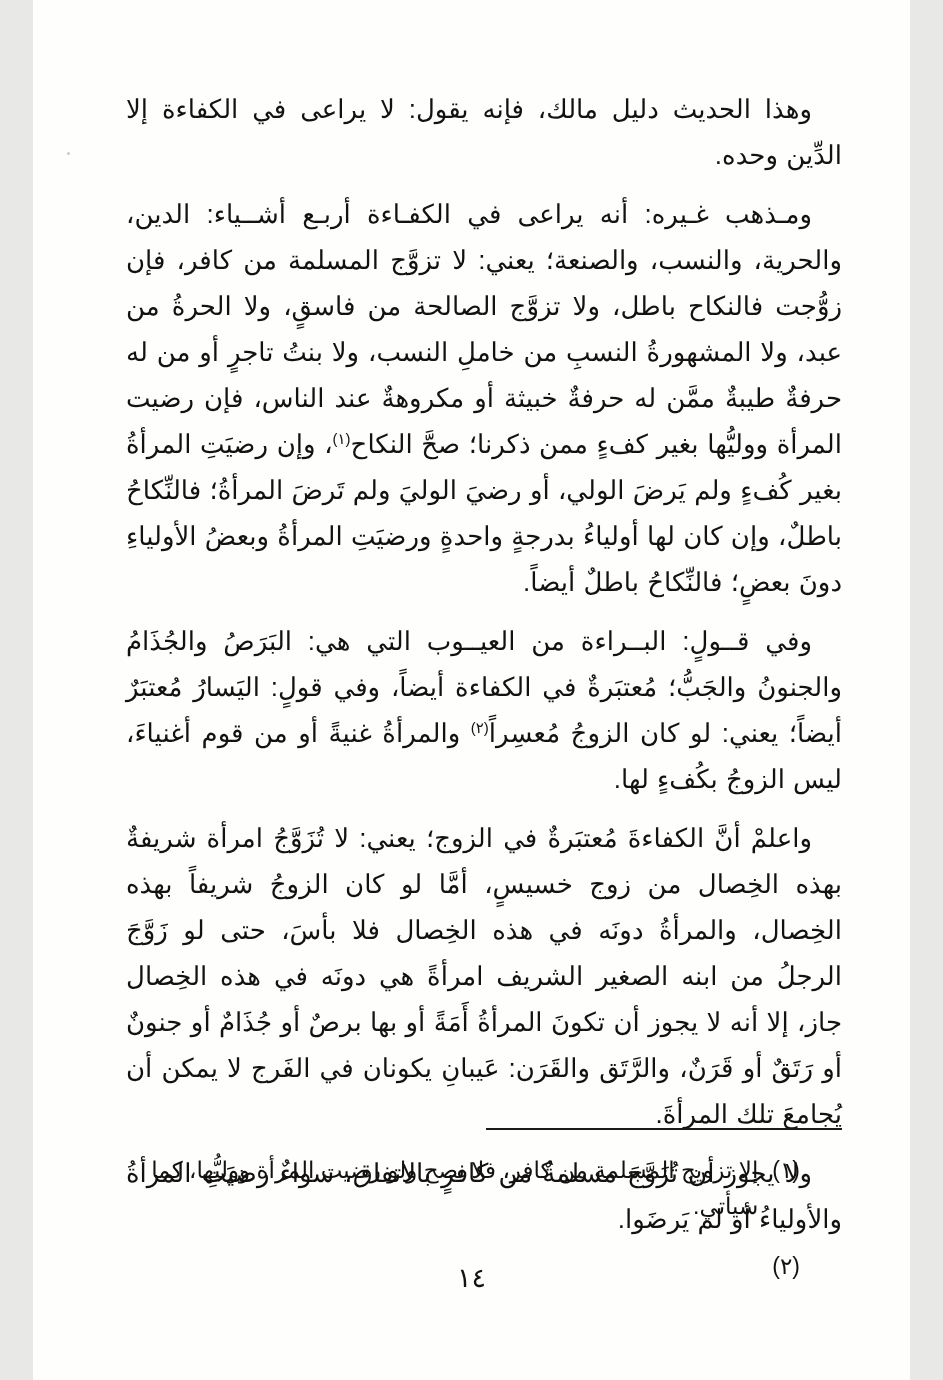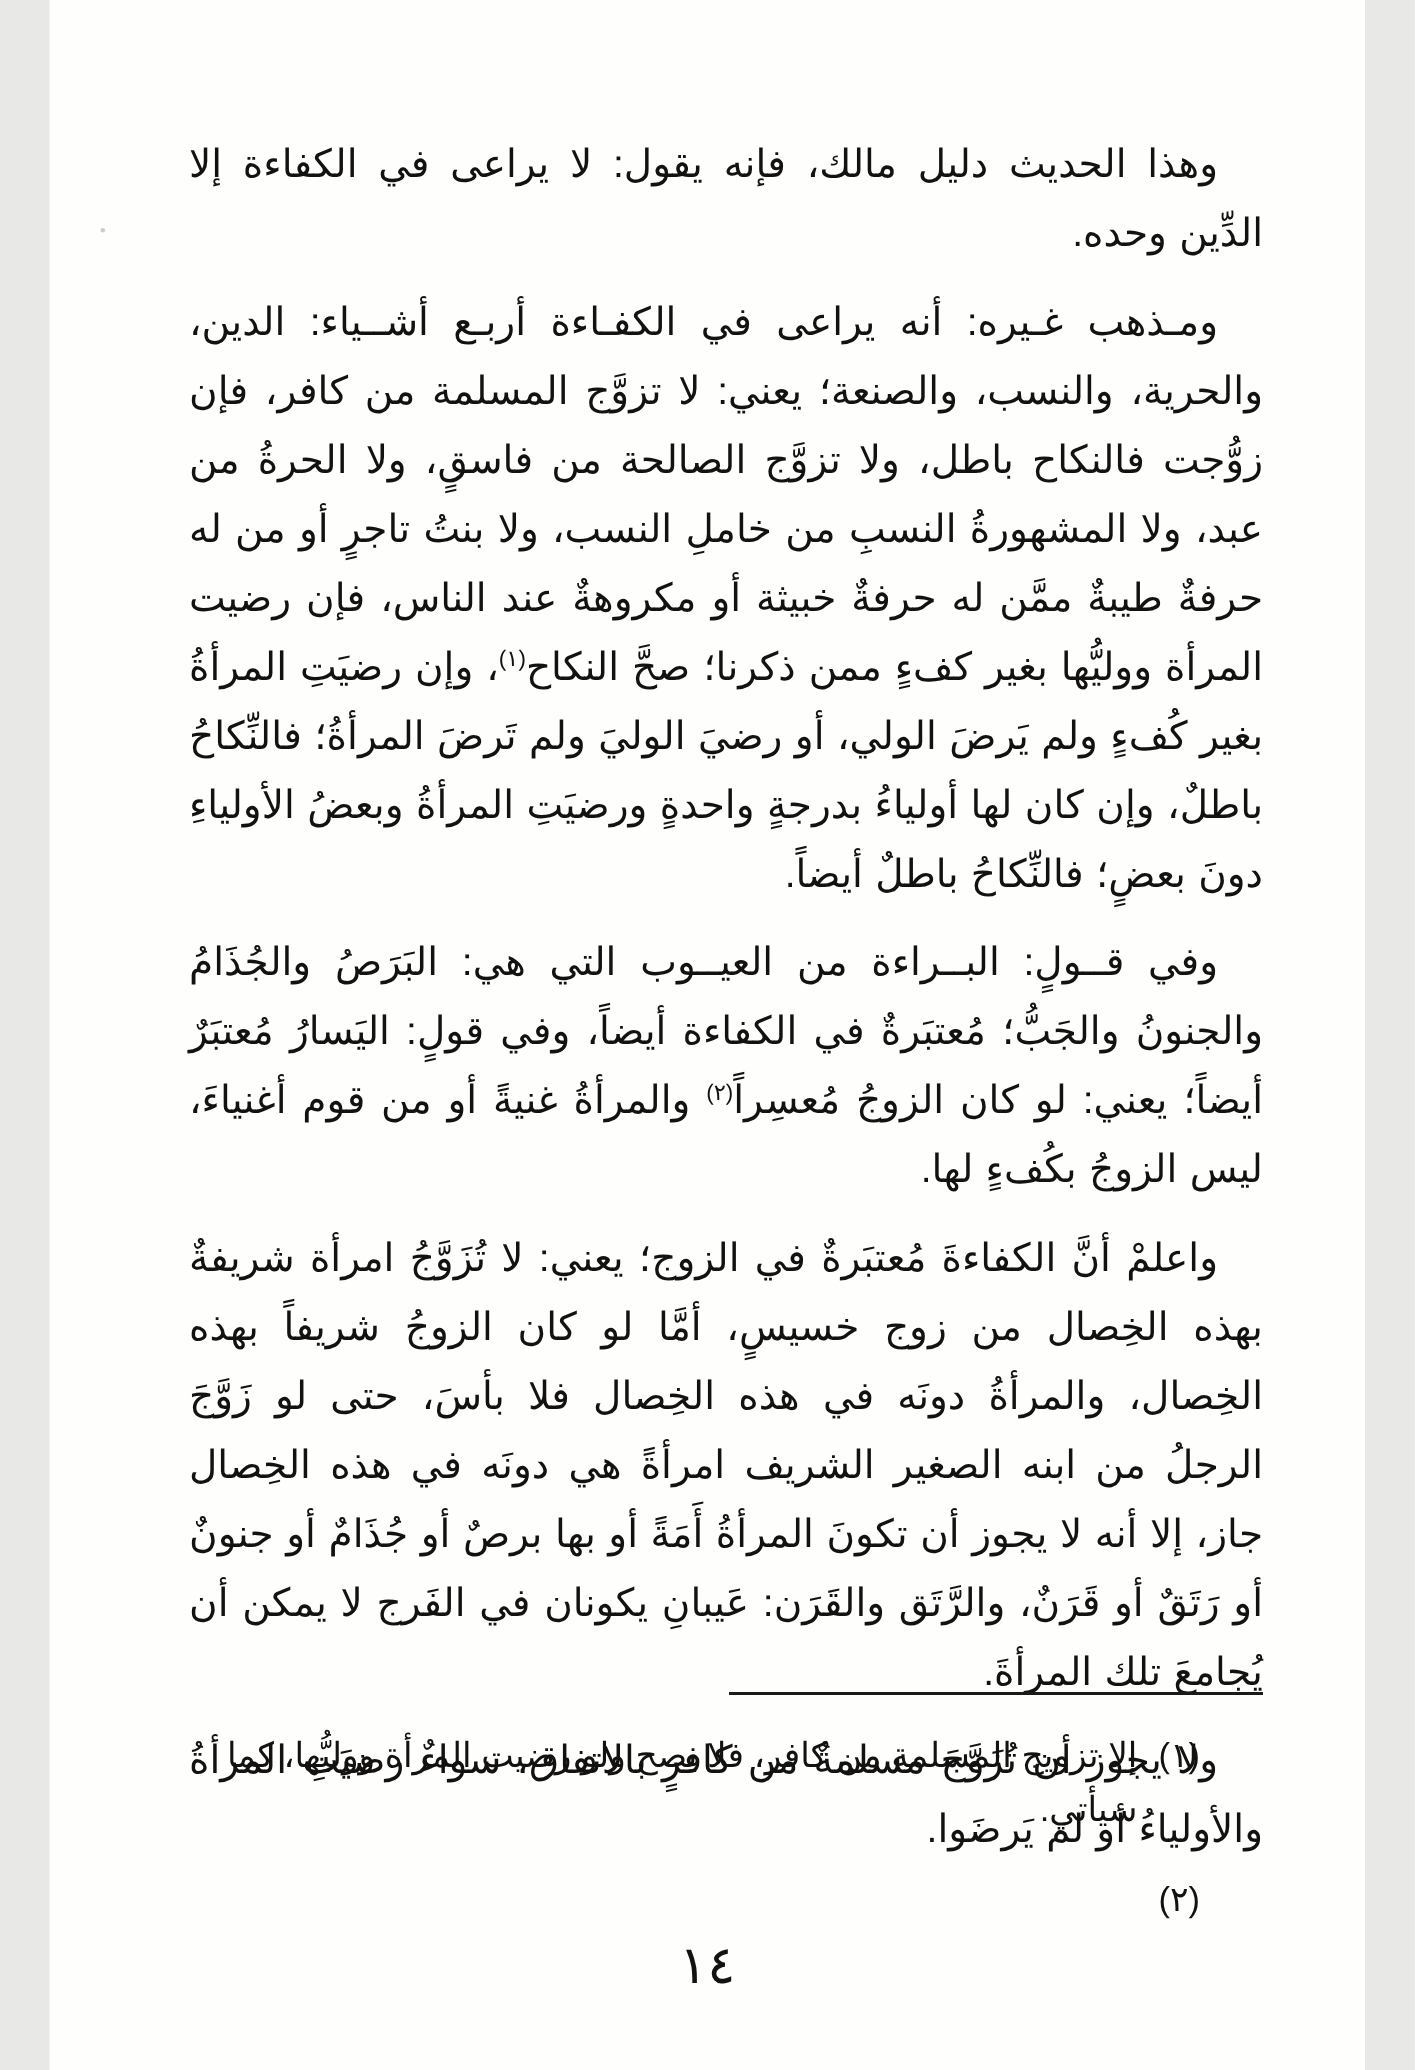--- a/index.html
+++ b/index.html
@@ -79,25 +79,25 @@
     flex: 0 0 auto;
     white-space: nowrap;
   }
   .footnote-text {
     flex: 1 1 auto;
     margin-left: 14px;
   }
 
   .page-number {
     position: absolute;
-    top: 1290px;
+    top: 1262px;
     left: 0;
     right: 0;
     text-align: center;
-    font-size: 35px;
+    font-size: 27px;
     letter-spacing: 2px;
   }
 </style>
 </head>
 <body>
 
 <div class="page">
 
   <span class="speck s1"></span>
   <span class="speck s2"></span>

